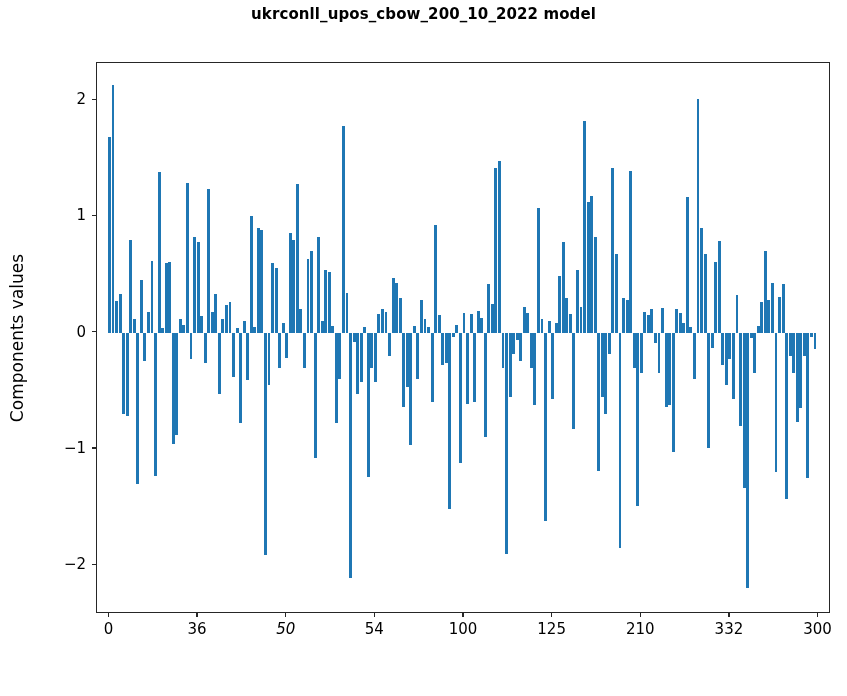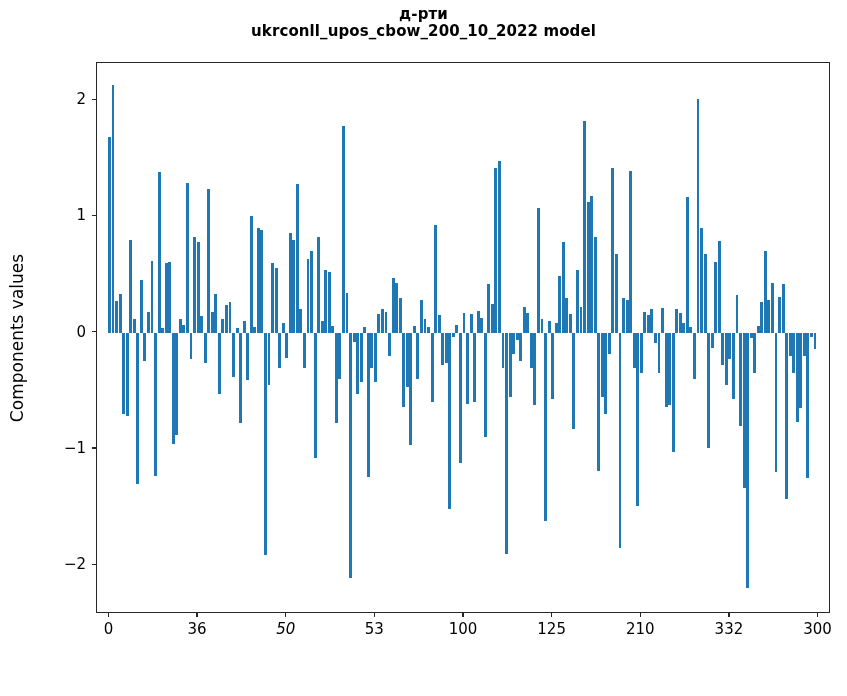--- a/index.html
+++ b/index.html
@@ -138,21 +138,20 @@
     font-size: 17px;
     color: #000000;
   }
 </style>
 </head>
 <body>
 
 <div id="figure">
 
   <div id="title-block">
-    <span class="tline">д-рти</span>
     <span class="tline">ukrconll_upos_cbow_200_10_2022 model</span>
   </div>
 
   <div class="ylabel-wrap">
     <span id="y-axis-label">Components values</span>
   </div>
 
   <div id="axes">
     <div id="plot-surface">
       <div id="zero-line" style="top: 269.688px;"></div>
@@ -371,21 +370,21 @@
       <div class="ytick-label" style="left: 0px; width: 86px; right: auto; top: 215.443px;">1</div>
       <div class="ytick-mark" style="left: 92px; top: 98.5483px;"></div>
       <div class="ytick-label" style="left: 0px; width: 86px; right: auto; top: 99.1983px;">2</div>
       <div class="xtick-mark" style="left: 107.761px;"></div>
       <div class="xtick-label" style="left: 108.411px;">0</div>
       <div class="xtick-mark" style="left: 196.408px;"></div>
       <div class="xtick-label" style="left: 197.058px;">36</div>
       <div class="xtick-mark" style="left: 285.055px;"></div>
       <div class="xtick-label" style="left: 285.705px; font-style: italic;">50</div>
       <div class="xtick-mark" style="left: 373.703px;"></div>
-      <div class="xtick-label" style="left: 374.353px;">53</div>
+      <div class="xtick-label" style="left: 374.353px;">54</div>
       <div class="xtick-mark" style="left: 462.35px;"></div>
       <div class="xtick-label" style="left: 463px;">100</div>
       <div class="xtick-mark" style="left: 550.997px;"></div>
       <div class="xtick-label" style="left: 551.647px;">125</div>
       <div class="xtick-mark" style="left: 639.645px;"></div>
       <div class="xtick-label" style="left: 640.295px;">210</div>
       <div class="xtick-mark" style="left: 728.292px;"></div>
       <div class="xtick-label" style="left: 728.942px;">332</div>
       <div class="xtick-mark" style="left: 816.939px;"></div>
       <div class="xtick-label" style="left: 817.589px;">300</div>

